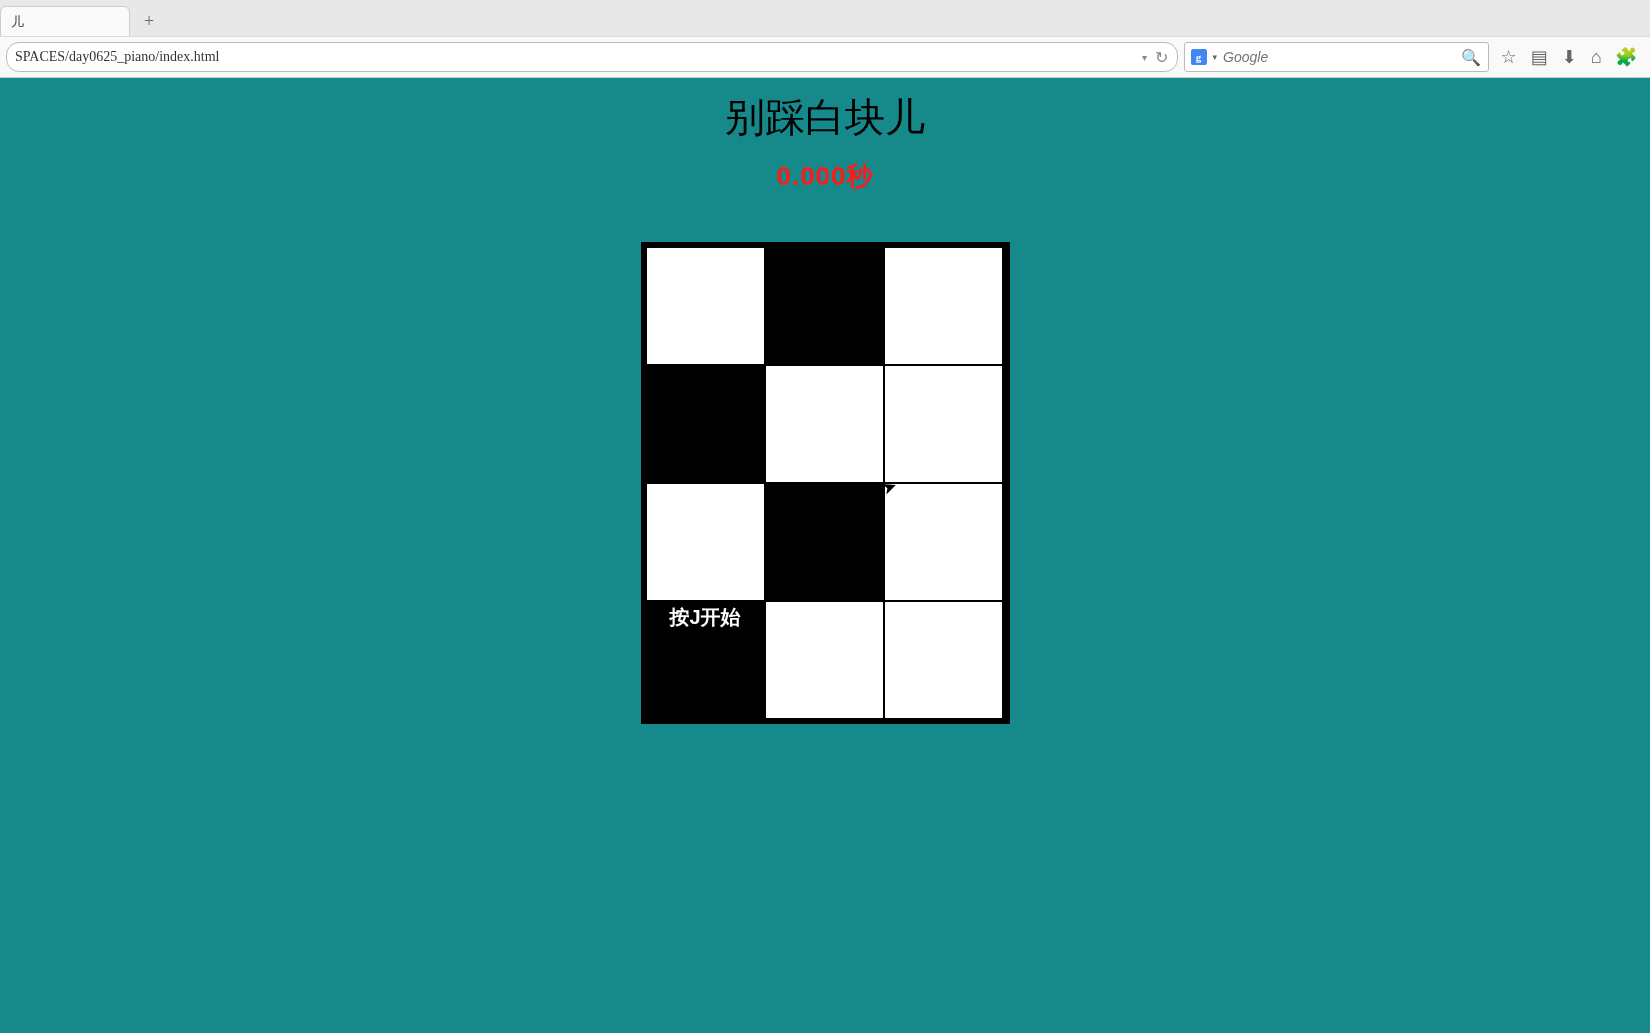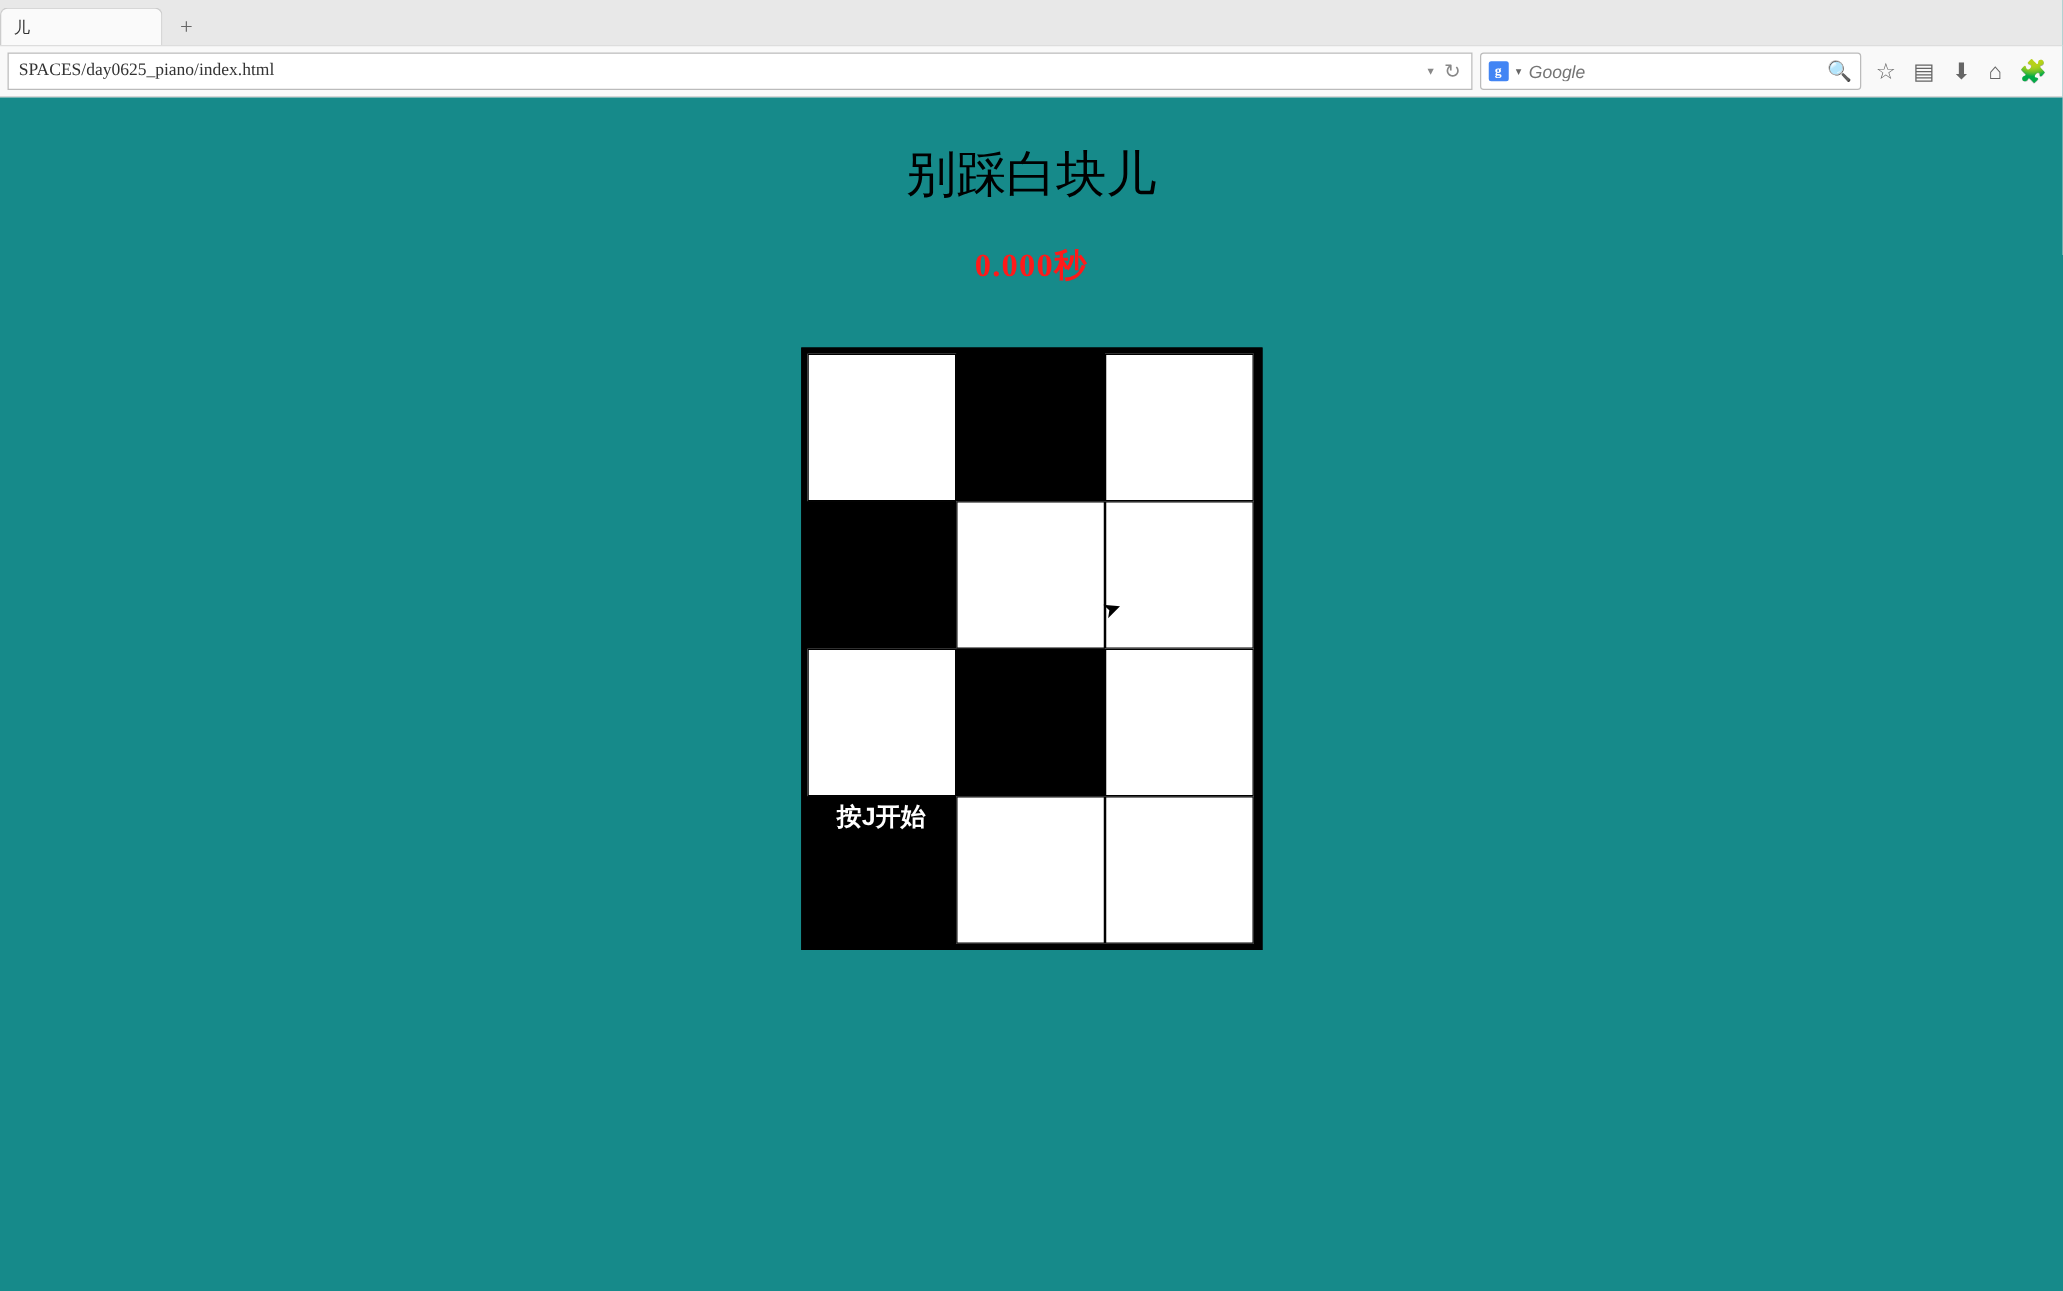--- a/index.html
+++ b/index.html
@@ -52,21 +52,21 @@
       display: flex;
       align-items: center;
       padding: 0 6px;
       gap: 6px;
     }
     .url-box {
       flex: 1;
       height: 30px;
       background: #fff;
       border: 1px solid #bbb;
-      border-radius: 0;
+      border-radius: 13px;
       display: flex;
       align-items: center;
       padding: 0 8px;
       font-size: 14px;
       color: #333;
       justify-content: center;
     }
     .url-text { flex: 1; }
     .url-right { display: flex; align-items: center; gap: 8px; color: #888; }
     .reload { cursor: pointer; font-size: 16px; }
@@ -105,35 +105,35 @@
     }
     .search-go { color: #4169cb; font-size: 16px; cursor: pointer; }
     .toolbar-icons { display: flex; gap: 14px; padding: 0 6px; align-items: center; }
     .tb-icon { font-size: 18px; color: #666; cursor: pointer; line-height: 1; }
 
     .page {
       width: 100%;
       height: calc(100vh - 78px);
       background: #168a8a;
       position: relative;
-      padding-top: 34px;
+      padding-top: 12px;
     }
     .title {
       text-align: center;
       font-size: 40px;
       font-family: SimSun, serif;
       color: #000;
       font-weight: normal;
     }
     .timer {
       text-align: center;
       font-size: 26px;
-      font-family: Liberation Serif, serif;
+      font-family: Liberation Sans, sans-serif;
       color: #ff1a1a;
-      margin-top: 28px;
+      margin-top: 14px;
       font-weight: bold;
       letter-spacing: 1px;
     }
     .board {
       width: 369px;
       margin: 48px auto 0;
       border: 5px solid #000;
       background: #000;
     }
     .row { display: flex; }

